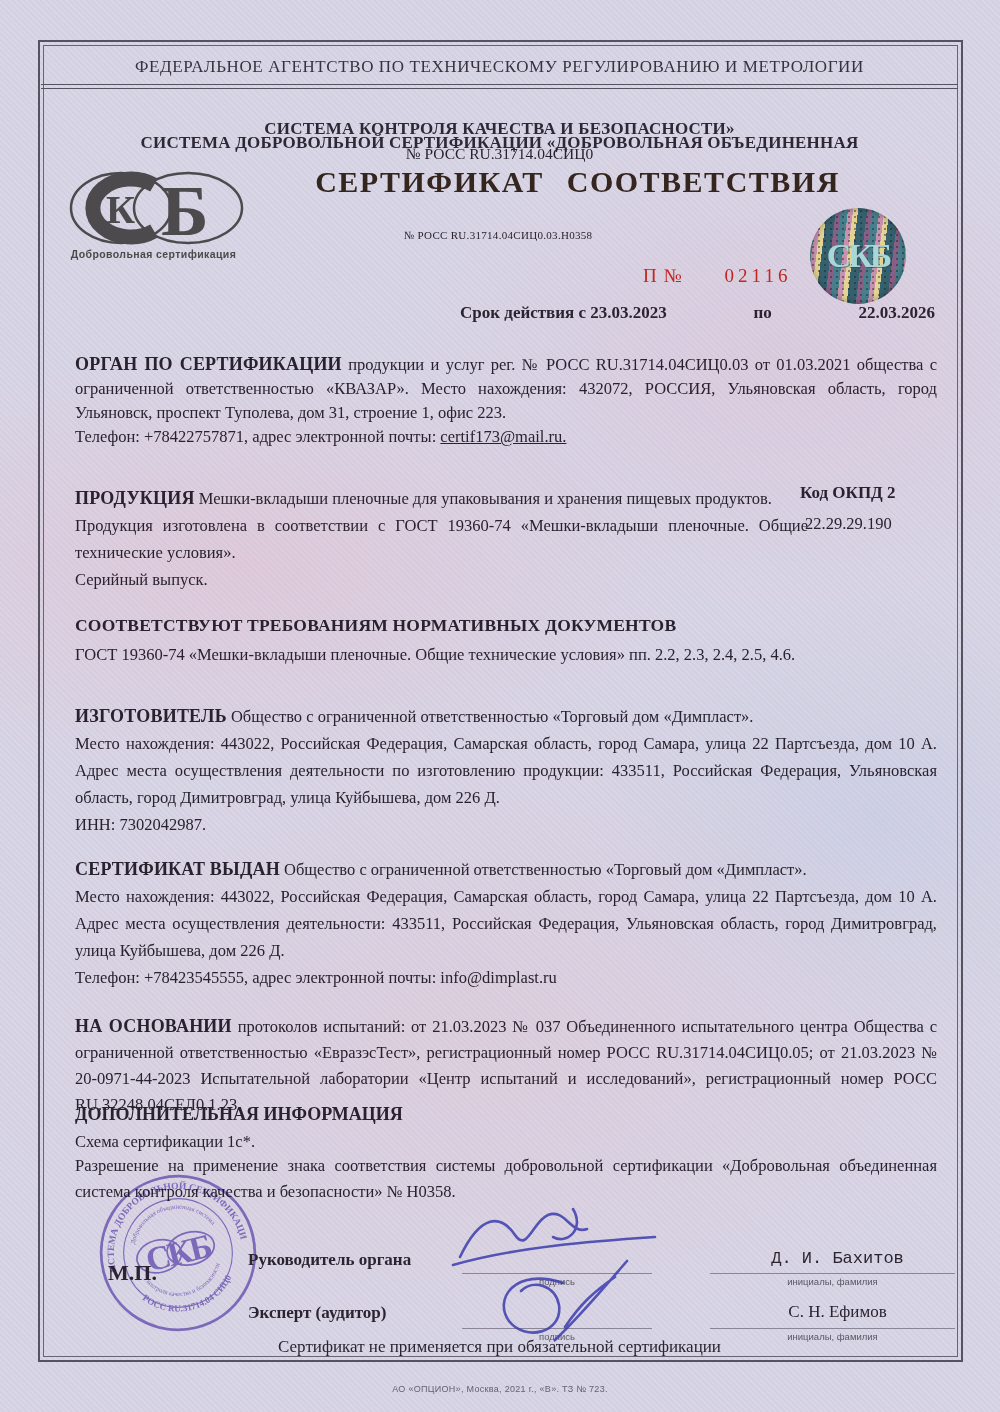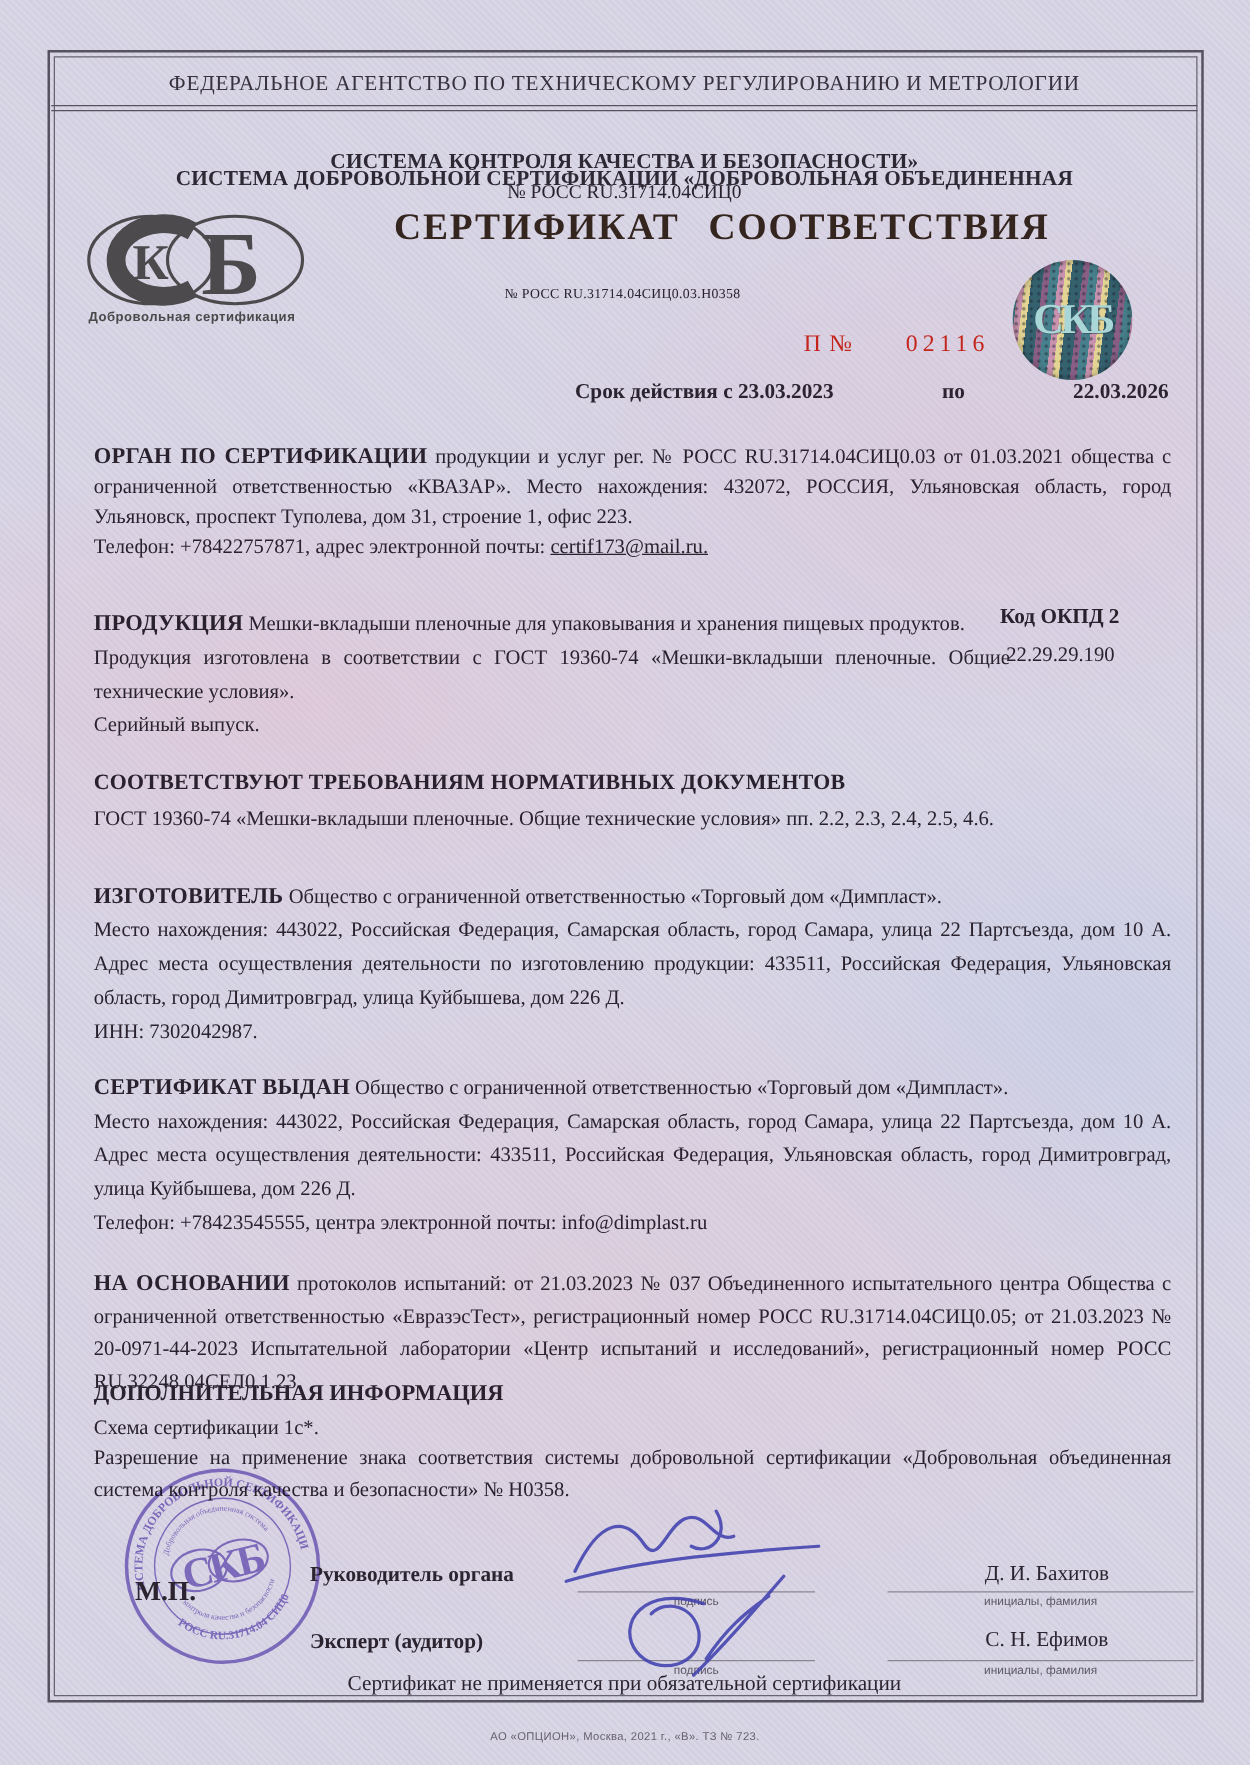--- a/index.html
+++ b/index.html
@@ -60,21 +60,21 @@
   .line-s1{left:462px;top:1247px;width:190px;height:26px;}
   .line-n1{left:710px;top:1247px;width:245px;height:26px;}
   .line-s2{left:462px;top:1302px;width:190px;height:26px;}
   .line-n2{left:710px;top:1302px;width:245px;height:26px;}
   .sig-label{font-family:"Liberation Sans",sans-serif;font-size:9.5px;color:#5c5764;text-align:center;}
   .lab-s1{left:462px;top:1276px;width:190px;}
   .lab-n1{left:710px;top:1276px;width:245px;}
   .lab-s2{left:462px;top:1331px;width:190px;}
   .lab-n2{left:710px;top:1331px;width:245px;}
   .sig-name{font-size:17px;text-align:center;color:#2b2430;}
-  .name1{left:725px;top:1249px;width:225px;}
+  .name1{left:725px;top:1249px;width:225px;font-family:Liberation Mono, monospace;}
   .name2{left:725px;top:1302px;width:225px;}
   .scribbles{left:445px;top:1195px;}
   .note{left:38px;top:1337px;width:923px;font-size:17px;color:#2b2430;}
   .print-info{left:0;top:1384px;width:1000px;font-family:"Liberation Sans",sans-serif;font-size:9px;color:#67616e;letter-spacing:0.3px;}
   svg text{font-family:"Liberation Serif", serif;}
 </style>
 </head>
 <body>
 
 <div class="paper">
@@ -133,21 +133,21 @@
 
   <div class="abs par sec-manu">
     <div><b>ИЗГОТОВИТЕЛЬ</b> <span>Общество с ограниченной ответственностью «Торговый дом «Димпласт».</span></div>
     <div>Место нахождения: 443022, Российская Федерация, Самарская область, город Самара, улица 22 Партсъезда, дом 10 А. Адрес места осуществления деятельности по изготовлению продукции: 433511, Российская Федерация, Ульяновская область, город Димитровград, улица Куйбышева, дом 226 Д.</div>
     <div>ИНН: 7302042987.</div>
   </div>
 
   <div class="abs par sec-issued">
     <div><b>СЕРТИФИКАТ ВЫДАН</b> <span>Общество с ограниченной ответственностью «Торговый дом «Димпласт».</span></div>
     <div>Место нахождения: 443022, Российская Федерация, Самарская область, город Самара, улица 22 Партсъезда, дом 10 А. Адрес места осуществления деятельности: 433511, Российская Федерация, Ульяновская область, город Димитровград, улица Куйбышева, дом 226 Д.</div>
-    <div>Телефон: +78423545555, центра электронной почты: info@dimplast.ru</div>
+    <div>Телефон: +78423545555, адрес электронной почты: info@dimplast.ru</div>
   </div>
 
   <div class="abs par sec-basis">
     <div><b>НА ОСНОВАНИИ</b> <span>протоколов испытаний: от 21.03.2023 № 037 Объединенного испытательного центра Общества с ограниченной ответственностью «ЕвразэсТест», регистрационный номер РОСС RU.31714.04СИЦ0.05; от 21.03.2023 № 20-0971-44-2023 Испытательной лаборатории «Центр испытаний и исследований», регистрационный номер РОСС RU.32248.04СЕЛ0.1.23.</span></div>
   </div>
 
   <div class="abs par sec-add-title">ДОПОЛНИТЕЛЬНАЯ ИНФОРМАЦИЯ</div>
   <div class="abs par sec-add1" style="text-align:left;">Схема сертификации 1с*.</div>
   <div class="abs par sec-add2">Разрешение на применение знака соответствия системы добровольной сертификации «Добровольная объединенная система контроля качества и безопасности» № Н0358.</div>
 

